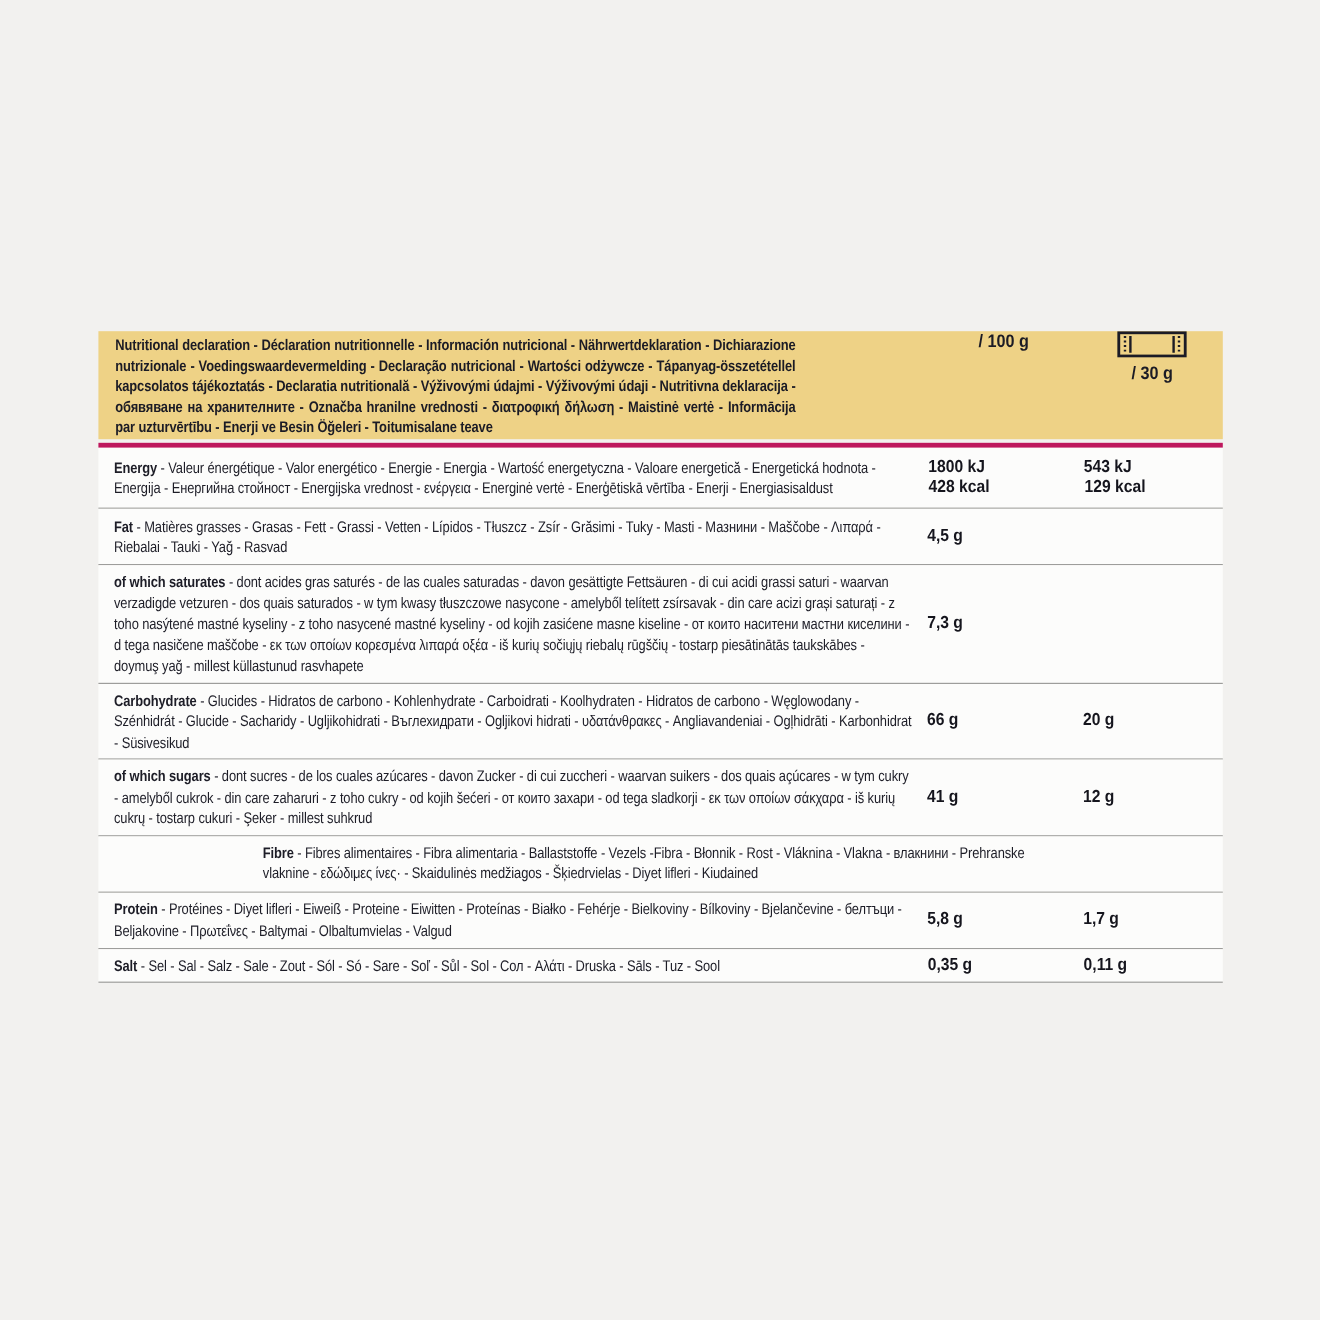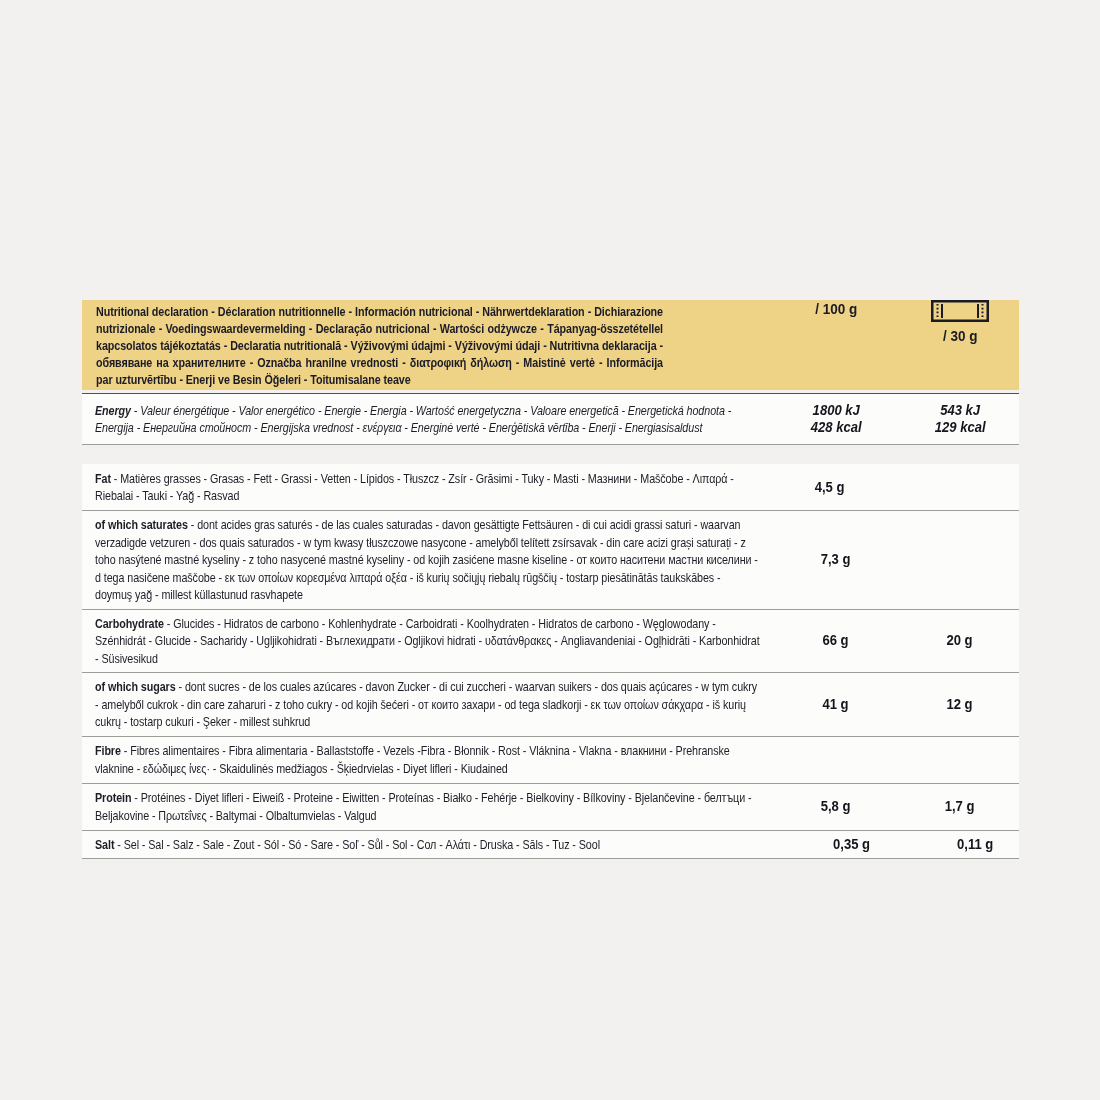--- a/index.html
+++ b/index.html
@@ -5,21 +5,21 @@
   html,body { margin:0; padding:0; }
   .page {
     position:relative;
     width:1100px; height:1100px;
     background:#f2f1ef;
     font-family:"Liberation Sans", sans-serif;
     color:#1d1d27;
     overflow:hidden;
   }
   .nutri-table {
-    position:absolute; left:82px; top:300px; width:937px;
+    position:absolute; left:82px; top:276px; width:937px;
   }
   
   .thead {
     background:#eed286;
     height:90px;
     display:flex;
     align-items:stretch;
   }
   .th-label {
     width:689px; box-sizing:border-box;
@@ -51,45 +51,45 @@
     color:#1b1b25;
   }
   .bar-icon-wrap { margin-bottom:5px; line-height:0; }
   
   .tbody { margin-top:3px; }
   .trow {
     display:flex; align-items:center;
     background:#fcfcfb;
     border-bottom:1px solid #9d9d9b;
   }
-  .trow:first-child { border-top:1px solid #be185d;font-style:italic; }
+  .trow:first-child { border-top:4px solid #be185d; }
   .trow:nth-child(1) { min-height:50px; }
-  .trow:nth-child(2) { min-height:46px;margin-top:19px; }
+  .trow:nth-child(2) { min-height:46px; }
   .trow:nth-child(3) { min-height:87px; }
   .trow:nth-child(4) { min-height:62px; }
   .trow:nth-child(5) { min-height:61px; }
-  .trow:nth-child(6) { min-height:46px; }
+  .trow:nth-child(6) { min-height:46px;flex-direction:column; }
   .trow:nth-child(7) { min-height:46px; }
-  .trow:nth-child(8) { min-height:24px;gap:32px; }
+  .trow:nth-child(8) { min-height:24px; }
   .td-label {
     width:689px; box-sizing:border-box;
     padding:5px 0 5px 13px;
     overflow:visible;
   }
   .lbl {
     width:792px;
     transform:scaleX(0.84); transform-origin:0 50%;
     font-size:12.8px; line-height:17.5px;
     letter-spacing:-0.1px;
     color:#1d1d27;
   }
   .lbl .term { font-weight:bold; }
   .td-val {
     display:flex; flex-direction:column;
-    align-items:center; justify-content:center;
+    align-items:flex-start; justify-content:center;
     align-self:stretch;
   }
   .td-val.v100 { width:130px; }
   .td-val.v30  { width:118px; }
   .td-val div {
     font-size:14.5px; font-weight:bold;
     line-height:17px;
     transform:scaleX(0.9);
     white-space:nowrap;
     color:#15151d;

